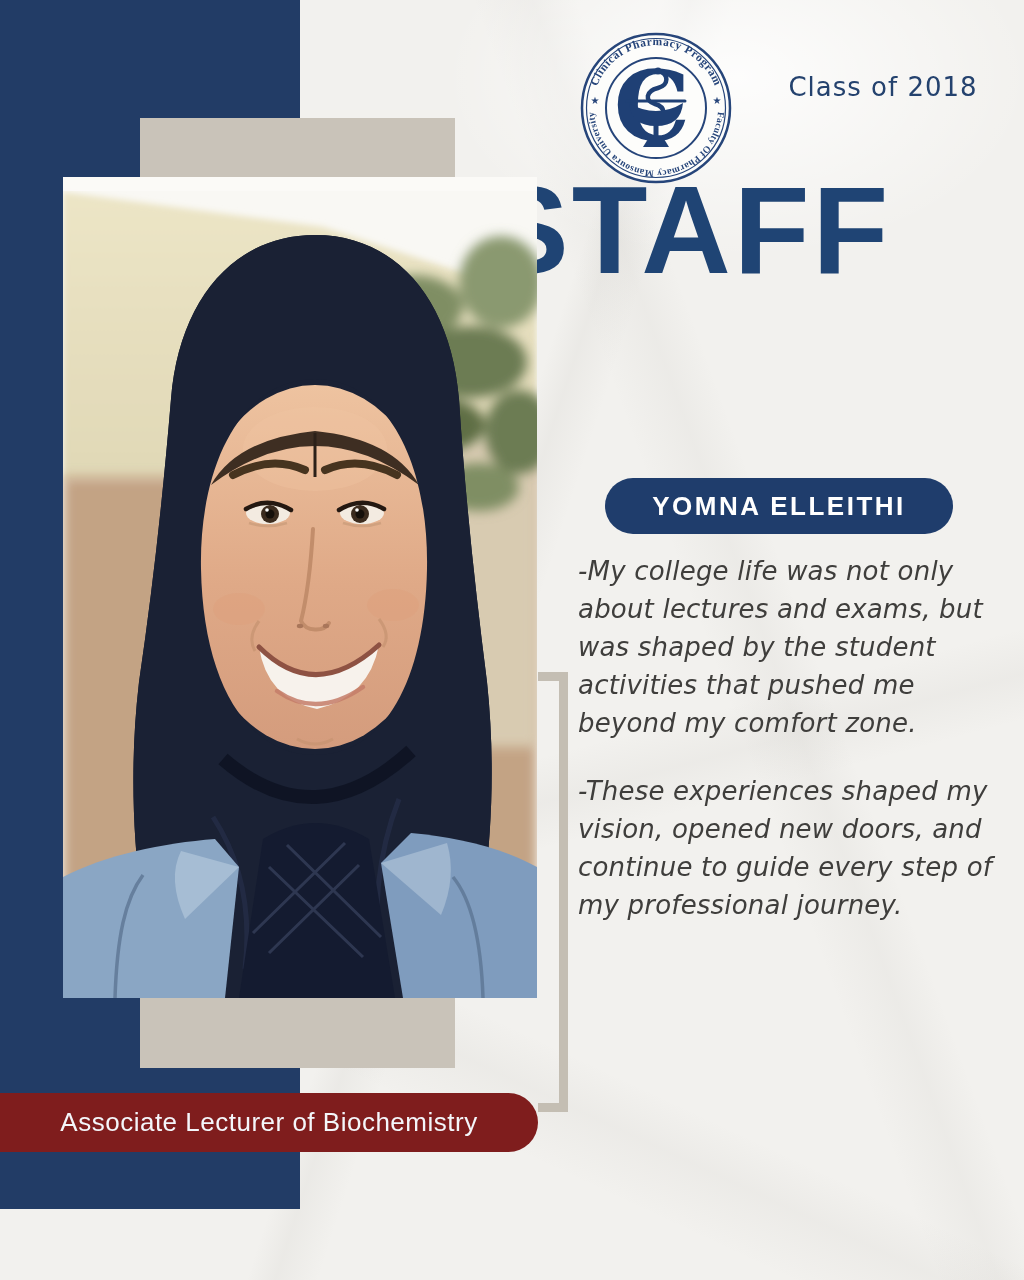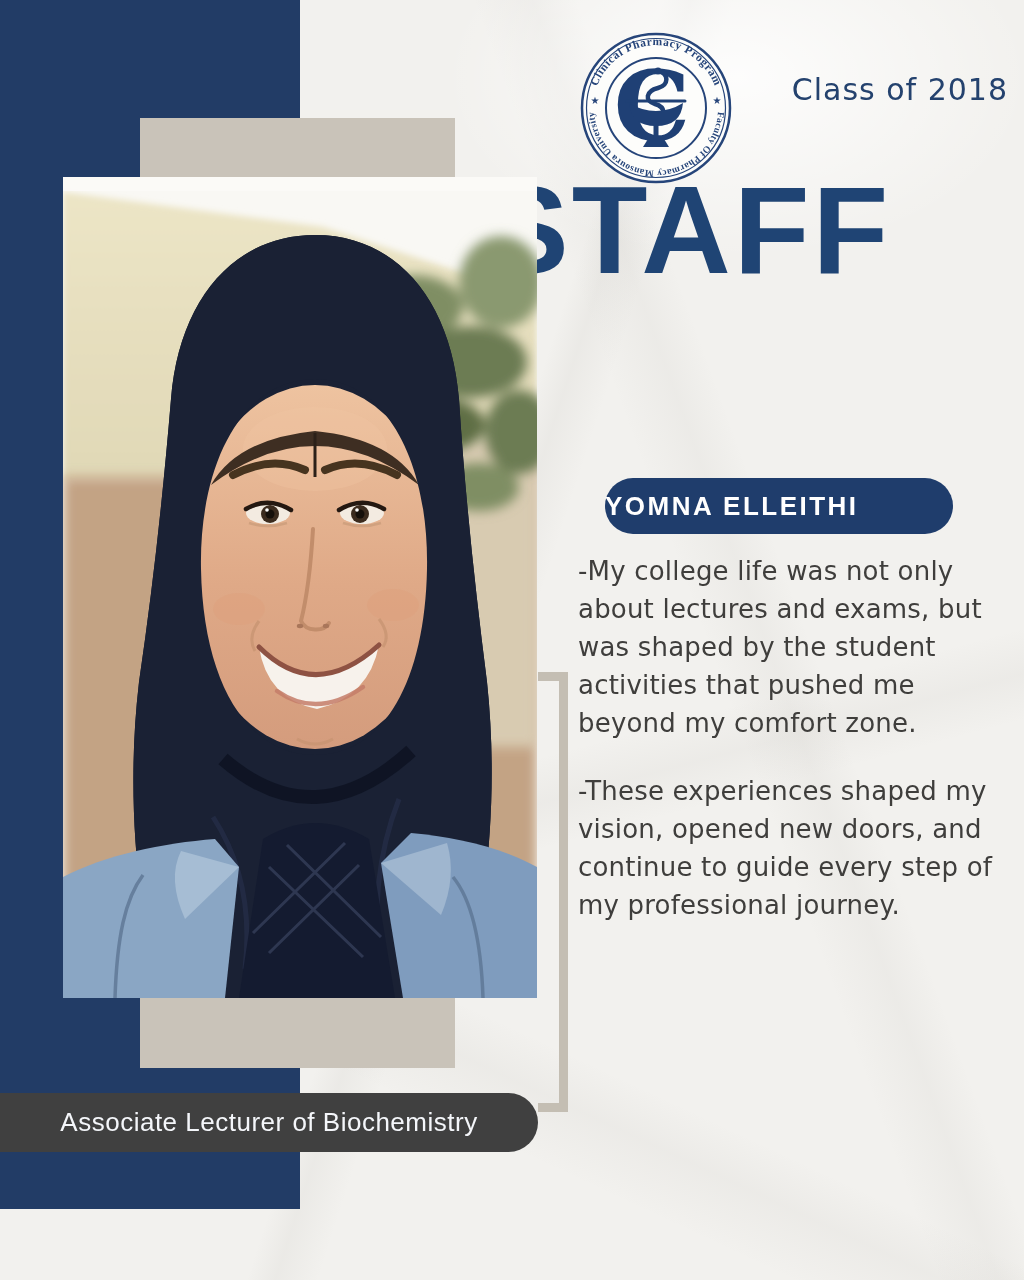--- a/index.html
+++ b/index.html
@@ -40,56 +40,56 @@
     position:absolute;left:63px;top:177px;width:474px;height:821px;
     z-index:3;overflow:hidden;background:#f9f8f4;
   }
   .photo svg{display:block;width:100%;height:100%;}
   .logo{
     position:absolute;left:578px;top:30px;width:156px;height:156px;z-index:4;
   }
   .class-of{
     position:absolute;left:758px;top:72px;width:250px;z-index:4;
     font-family:"DejaVu Sans",sans-serif;
-    font-size:30px;font-weight:500;color:#24426e;letter-spacing:1px;
-    text-align:right;white-space:nowrap;
+    font-size:26px;font-weight:500;color:#24426e;letter-spacing:1px;
+    text-align:center;white-space:nowrap;
   }
   .title-meet{
     position:absolute;left:486px;top:168px;
     font-size:124px;font-weight:700;letter-spacing:3px;line-height:1;
     color:#1f4474;white-space:nowrap;
   }
   .title-the{
     position:absolute;left:546px;top:310px;
     font-size:67px;font-weight:700;letter-spacing:2px;line-height:1;
     color:#1f4474;white-space:nowrap;
   }
   .title-staff{
     position:absolute;left:546px;top:405px;
     font-size:67px;font-weight:700;letter-spacing:2px;line-height:1;
     color:#1f4474;white-space:nowrap;
   }
   .name-pill{
     position:absolute;left:605px;top:478px;width:348px;height:56px;
     background:#1f3d6c;border-radius:28px;z-index:6;
-    display:flex;align-items:center;justify-content:flex-start;
+    display:flex;align-items:center;justify-content:center;
   }
   .name-pill span{
     color:#ffffff;font-size:26px;font-weight:700;letter-spacing:2.5px;
     white-space:nowrap;
   }
   .quote{
     position:absolute;left:578px;top:552px;width:430px;z-index:5;
     font-family:"DejaVu Sans",sans-serif;
     font-size:26px;line-height:38px;color:#3f3e3c;letter-spacing:0.2px;
   }
-  .quote p{margin:0 0 30px 0;}
+  .quote p{margin:0 0 30px 0;font-style:italic;}
   .role-pill{
     position:absolute;left:0;top:1093px;width:538px;height:59px;
-    background:#404040;border-radius:0 30px 30px 0;z-index:6;
+    background:#7f1d1d;border-radius:0 30px 30px 0;z-index:6;
     display:flex;align-items:center;justify-content:center;
   }
   .role-pill span{
     color:#f4f6fa;font-size:26px;font-weight:400;letter-spacing:0.5px;
     white-space:nowrap;
   }
 </style>
 </head>
 <body>
 

